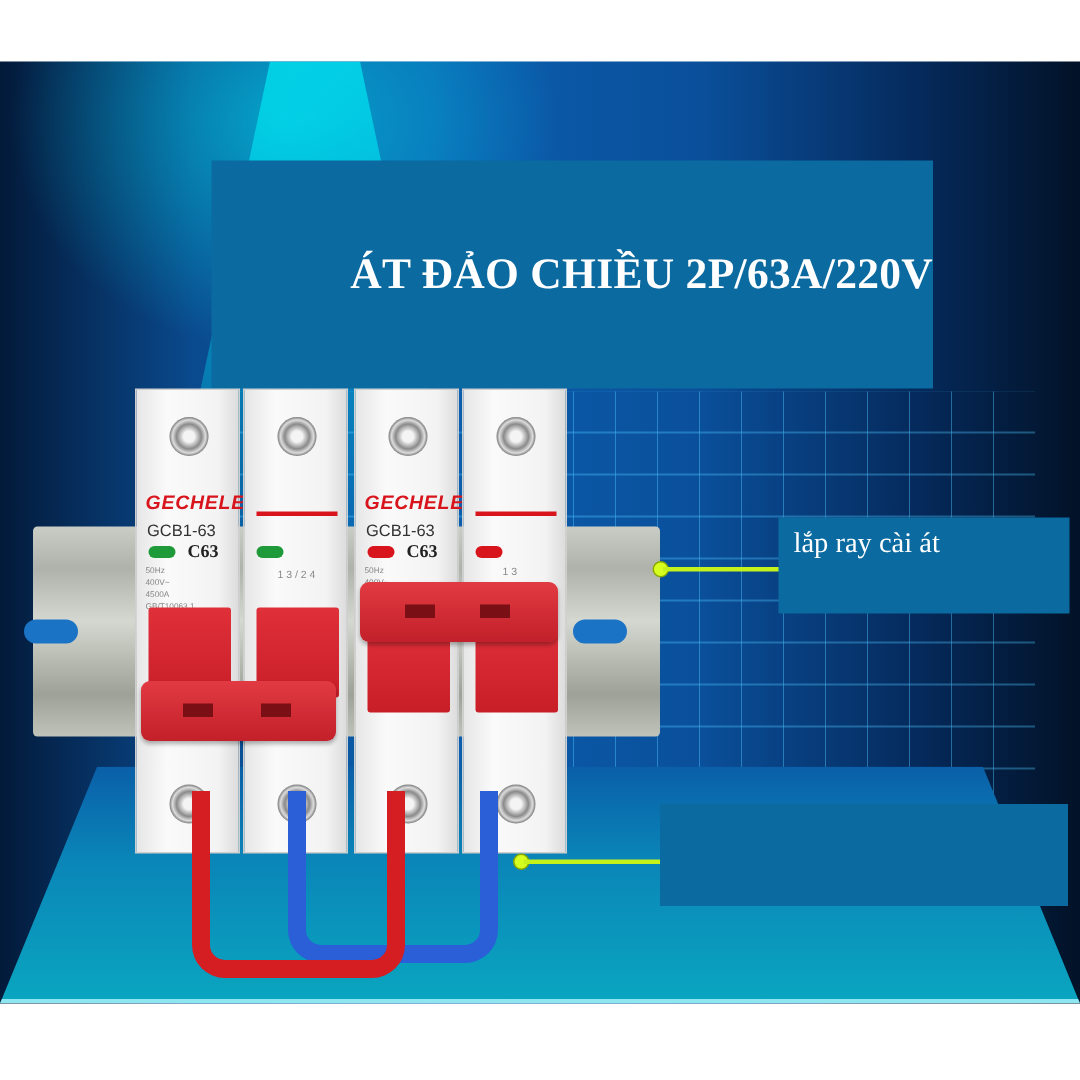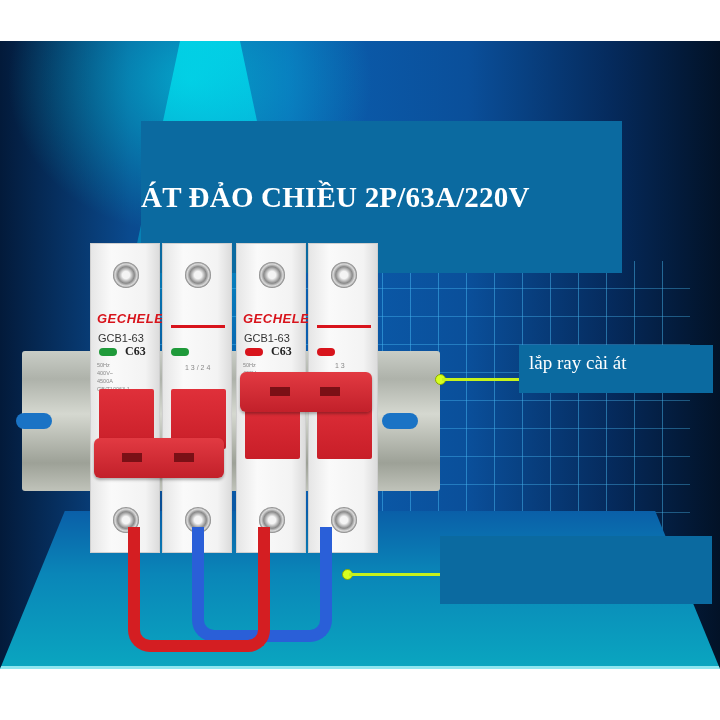--- a/index.html
+++ b/index.html
@@ -13,28 +13,28 @@
     clip-path:polygon(35% 0,65% 0,100% 100%,0 100%);}
   .grid{position:absolute;left:130px;top:220px;width:560px;height:340px;
     background-image:
       linear-gradient(90deg,rgba(80,200,255,0.55) 1px,transparent 1px),
       linear-gradient(0deg,rgba(80,200,255,0.45) 1px,transparent 1px);
     background-size:28px 28px;opacity:0.8;}
   .floor{position:absolute;left:0;top:470px;width:720px;height:158px;
     background:linear-gradient(180deg,#0a5fa8 0%,#0a86b8 40%,#0aa6c0 100%);
     clip-path:polygon(9% 0,91% 0,100% 100%,0 100%);}
   .floor-edge{position:absolute;left:0;bottom:0;width:720px;height:3px;background:#8ee6f0;}
-  .title-box{position:absolute;left:141px;top:80px;width:481px;height:152px;background:#0b6aa0;display:flex;align-items:center;justify-content:flex-start;}
+  .title-box{position:absolute;left:141px;top:66px;width:481px;height:152px;background:#0b6aa0;display:flex;align-items:center;justify-content:flex-end;}
   .title{color:#ffffff;font-family:"Liberation Serif",serif;font-weight:bold;font-size:29px;letter-spacing:0.2px;}
   
   .rail{position:absolute;left:22px;top:310px;width:418px;height:140px;
     background:linear-gradient(180deg,#c9cdc6 0%,#aeb2aa 20%,#d5d8d0 45%,#9da197 80%,#c0c3ba 100%);border-radius:3px;}
   .rail-slot{position:absolute;top:62px;width:36px;height:16px;border-radius:8px;background:#1a73c5;}
   
-  .breakers{position:absolute;left:90px;top:202px;width:290px;height:310px;padding-left:40px;}
+  .breakers{position:absolute;left:90px;top:218px;width:290px;height:310px;padding-left:40px;}
   .pole{position:absolute;top:0;width:70px;height:310px;background:linear-gradient(90deg,#e6e6e6,#fafafa 30%,#f3f3f3 80%,#dcdcdc);border:1px solid #cfcfcf;box-sizing:border-box;}
   .screw{position:absolute;left:22px;width:26px;height:26px;border-radius:50%;
     background:radial-gradient(circle,#f4f4f4 20%,#8a8a8a 45%,#dcdcdc 60%,#555 75%,#bbb 100%);}
   .brand{position:absolute;left:6px;top:67px;font-family:"Liberation Sans",sans-serif;font-weight:bold;font-style:italic;color:#d8141c;font-size:13px;letter-spacing:0.5px;}
   .redbar{position:absolute;left:8px;top:81px;width:54px;height:3px;background:#d8141c;}
   .model{position:absolute;left:7px;top:88px;font-family:"Liberation Sans",sans-serif;color:#333;font-size:11px;}
   .led{position:absolute;left:8px;top:104px;width:18px;height:8px;border-radius:4px;}
   .rating{position:absolute;left:34px;top:100px;font-family:"Liberation Serif",serif;font-weight:bold;color:#222;font-size:12px;}
   .spec{position:absolute;left:6px;top:117px;font-family:"Liberation Sans",sans-serif;color:#888;font-size:5.5px;line-height:8px;white-space:pre;}
   .handle-lever{position:absolute;background:linear-gradient(180deg,#e0303a,#c81e28);border-radius:2px;}
@@ -120,21 +120,21 @@
       <div class="tie-hole" style="left:30px;"></div>
         <div class="tie-hole" style="left:80px;"></div>
     </div>
   </div>
 
   <div class="cable" style="left:192px;top:486px;width:140px;height:115px;border-width:0 12px 12px 12px;border-color:#2a5fd8;"></div>
   <div class="cable" style="left:128px;top:486px;width:142px;height:125px;border-width:0 12px 12px 12px;border-color:#d41e22;"></div>
 
   <div class="dot" style="left:435px;top:333px;"></div>
   <div class="leader" style="left:442px;top:337px;width:78px;"></div>
-  <div class="callout" style="left:519px;top:304px;width:194px;height:48px;">
+  <div class="callout" style="left:519px;top:304px;width:194px;height:64px;">
     <div>lắp ray cài át</div>
   </div>
 
   <div class="dot" style="left:342px;top:528px;"></div>
   <div class="leader" style="left:349px;top:532px;width:92px;"></div>
   <div class="callout" style="left:440px;top:495px;width:272px;height:68px;">
   </div>
 </div>
 
 </body></html>

